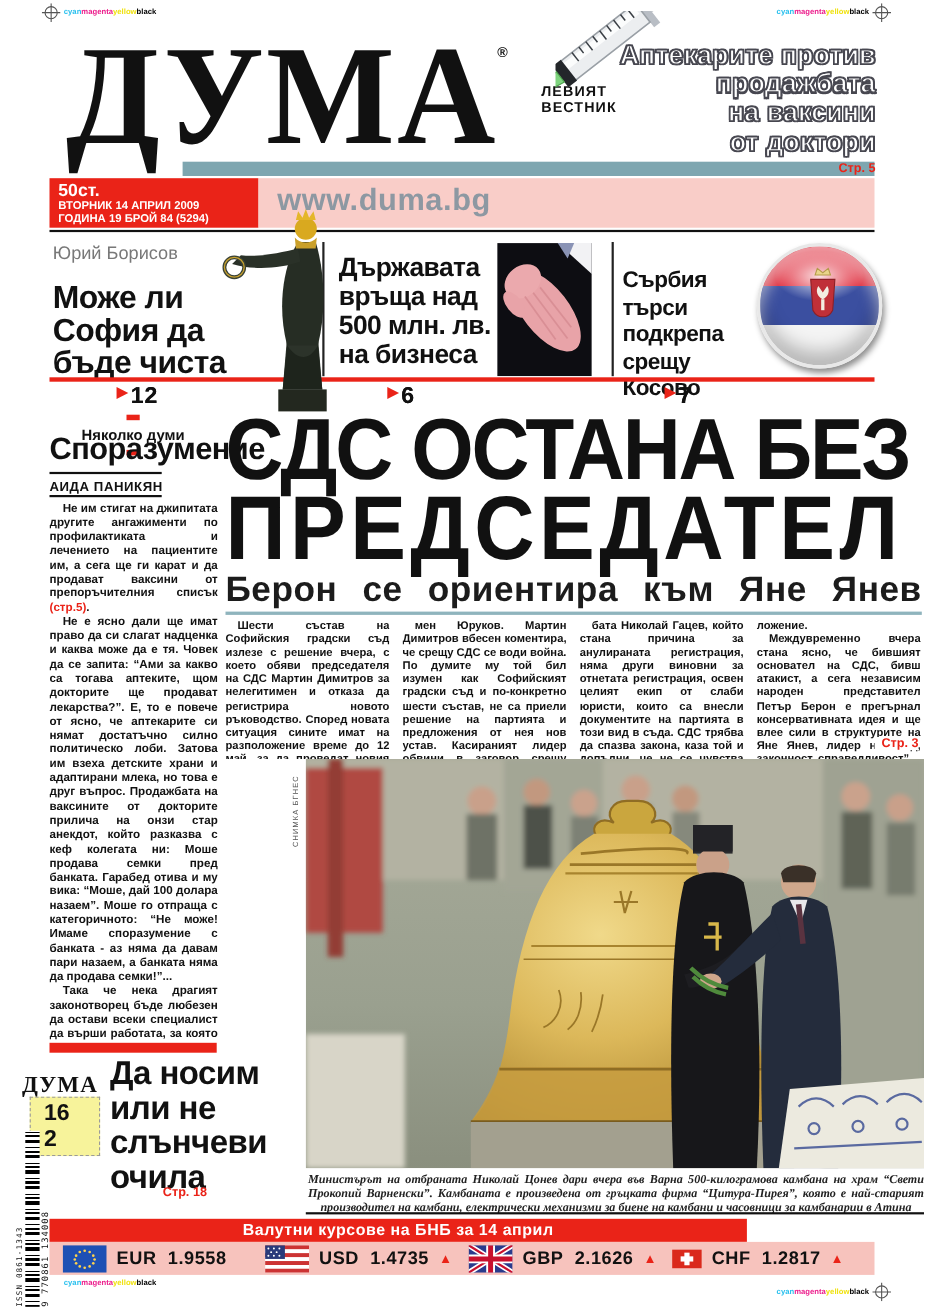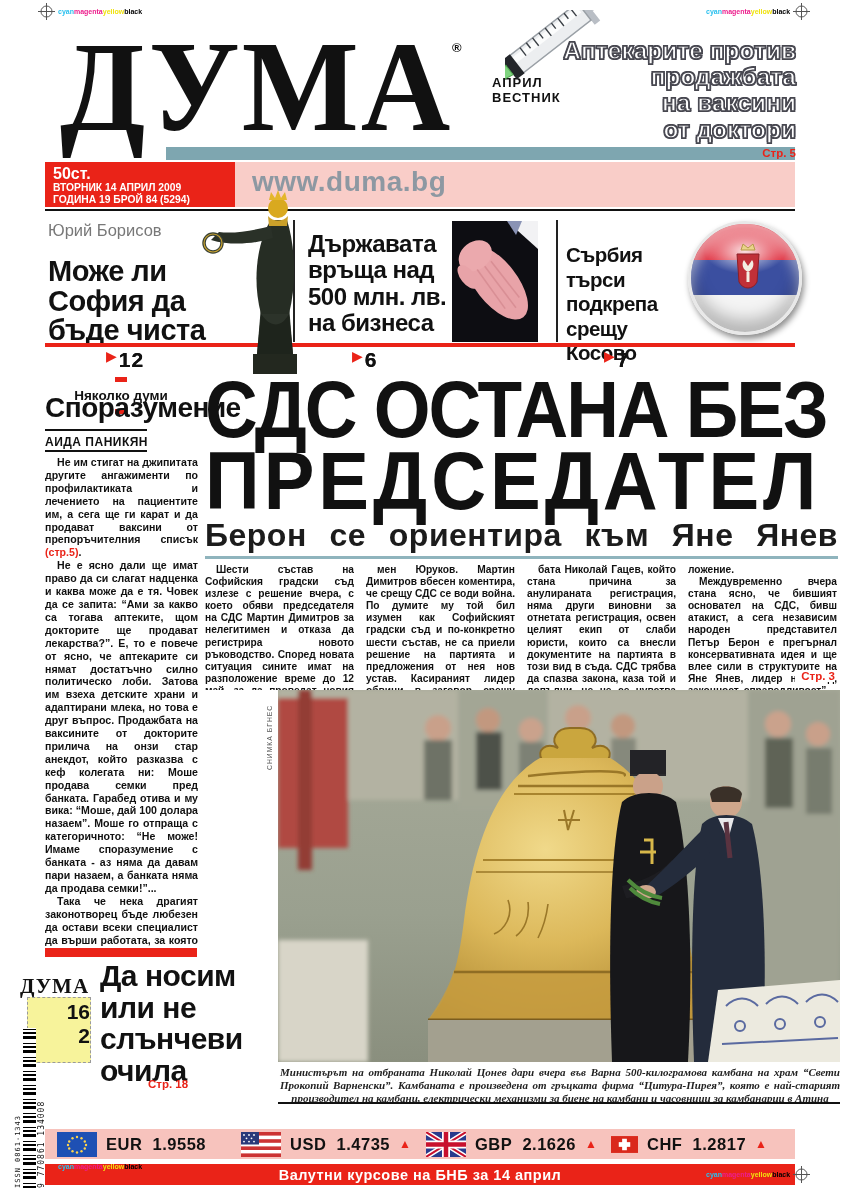--- a/index.html
+++ b/index.html
@@ -73,21 +73,21 @@
   .col p{margin:0;font-size:10.2px;font-weight:bold;line-height:12.1px;text-align:justify;text-indent:11px;}
   .pageref3{position:absolute;right:2px;top:106px;background:#fff;padding-left:6px;}
 
   
   .photo-credit{font-size:6.8px;color:#555;letter-spacing:1px;transform:rotate(-90deg);transform-origin:top left;}
   .caption{width:560px;font-family:"Liberation Serif",serif;font-style:italic;font-weight:bold;
            font-size:11px;line-height:12.8px;text-align:justify;text-align-last:center;color:#222;}
 
   
   .duma-mini{font-family:"Liberation Serif",serif;font-weight:bold;font-size:21px;letter-spacing:1px;}
-  .edition-box{width:64px;background:#f7f39b;border:1px dashed #9a9a9a;box-sizing:border-box;padding:2px 0 14px 12px;text-align:right;}
+  .edition-box{width:64px;background:#f7f39b;border:1px dashed #9a9a9a;box-sizing:border-box;padding:2px 0 2px 12px;}
   .edition-box div{font-size:21px;font-weight:bold;line-height:1.15;}
   .bl-title{font-size:30px;font-weight:bold;line-height:1.05;letter-spacing:-.5px;}
 
   
   .issn-wrap{transform:rotate(-90deg);transform-origin:top left;width:160px;}
   .issn-label{font-family:"DejaVu Sans Mono",monospace;font-size:7px;letter-spacing:1px;}
   .bars{height:13px;margin:1px 0 1px 0;
         background:repeating-linear-gradient(90deg,#000 0 2px,#fff 2px 4px,#000 4px 5px,#fff 5px 9px,#000 9px 12px,#fff 12px 14px);}
   .issn-digits{font-family:"DejaVu Sans Mono",monospace;font-size:8px;letter-spacing:1px;}
 
@@ -118,21 +118,21 @@
     <span class="regtext"><span class="c-cyan">cyan</span><span class="c-mag">magenta</span><span class="c-yel">yellow</span><span class="c-blk">black</span></span>
     <svg width="17" height="17" viewBox="0 0 17 17">
       <circle cx="8.5" cy="8.5" r="5.5" fill="none" stroke="#555" stroke-width="1"></circle>
       <line x1="8.5" y1="0" x2="8.5" y2="17" stroke="#555" stroke-width="1"></line>
       <line x1="0" y1="8.5" x2="17" y2="8.5" stroke="#555" stroke-width="1"></line>
     </svg>
   </div>
 
   <div class="abs logo" style="left:60px;top:32px;">ДУМА</div>
   <div class="abs reg-r" style="left:452px;top:40px;">®</div>
-  <div class="abs tagline preline" style="left:492px;top:76px;">АПРИЛ
+  <div class="abs tagline preline" style="left:492px;top:76px;">ЛЕВИЯТ
 ВЕСТНИК</div>
 
   <svg class="abs" style="left:505px;top:10px;z-index:1;" width="245" height="168" viewBox="0 0 245 168">
     <g transform="rotate(52 80 30)">
       <rect x="52" y="-18" width="10" height="26" fill="#c9ccd1"></rect>
       <rect x="40" y="6" width="34" height="7" fill="#b9bec5"></rect>
       <rect x="46" y="13" width="22" height="88" fill="#eceef0" stroke="#9aa0a6" stroke-width="1.5"></rect>
       <rect x="49" y="16" width="7" height="82" fill="#ffffff" opacity=".8"></rect>
       <g stroke="#3a3f45" stroke-width="1.4">
         <line x1="46" y1="22" x2="56" y2="22"></line>
@@ -373,21 +373,21 @@
 слънчеви
 очила</div>
   <div class="abs pageref" style="left:148px;top:1078px;">Стр. 18</div>
 
   <div class="abs issn-wrap" style="left:14px;top:1188px;">
     <div class="issn-label">ISSN 0861-1343</div>
     <div class="bars"></div>
     <div class="issn-digits">9 770861 134008</div>
   </div>
 
-  <div class="abs fx-title" style="left:45px;top:1164px;width:750px;height:21px;">Валутни курсове на БНБ за 14 април</div>
+  <div class="abs fx-title" style="left:45px;top:1108px;width:634px;height:21px;">Валутни курсове на БНБ за 14 април</div>
   <div class="abs fx-rates" style="left:45px;top:1129px;width:750px;height:30px;">
 
     <div class="fx-group" style="left:12px;">
       <svg class="flag" viewBox="0 0 40 25">
         <rect width="40" height="25" fill="#1e50b4"></rect>
         <g fill="#ffd34d">
           <circle cx="20" cy="5" r="1.2"></circle>
             <circle cx="24.5" cy="6.2" r="1.2"></circle>
             <circle cx="27.8" cy="9.5" r="1.2"></circle>
           <circle cx="29" cy="13" r="1.2"></circle>

